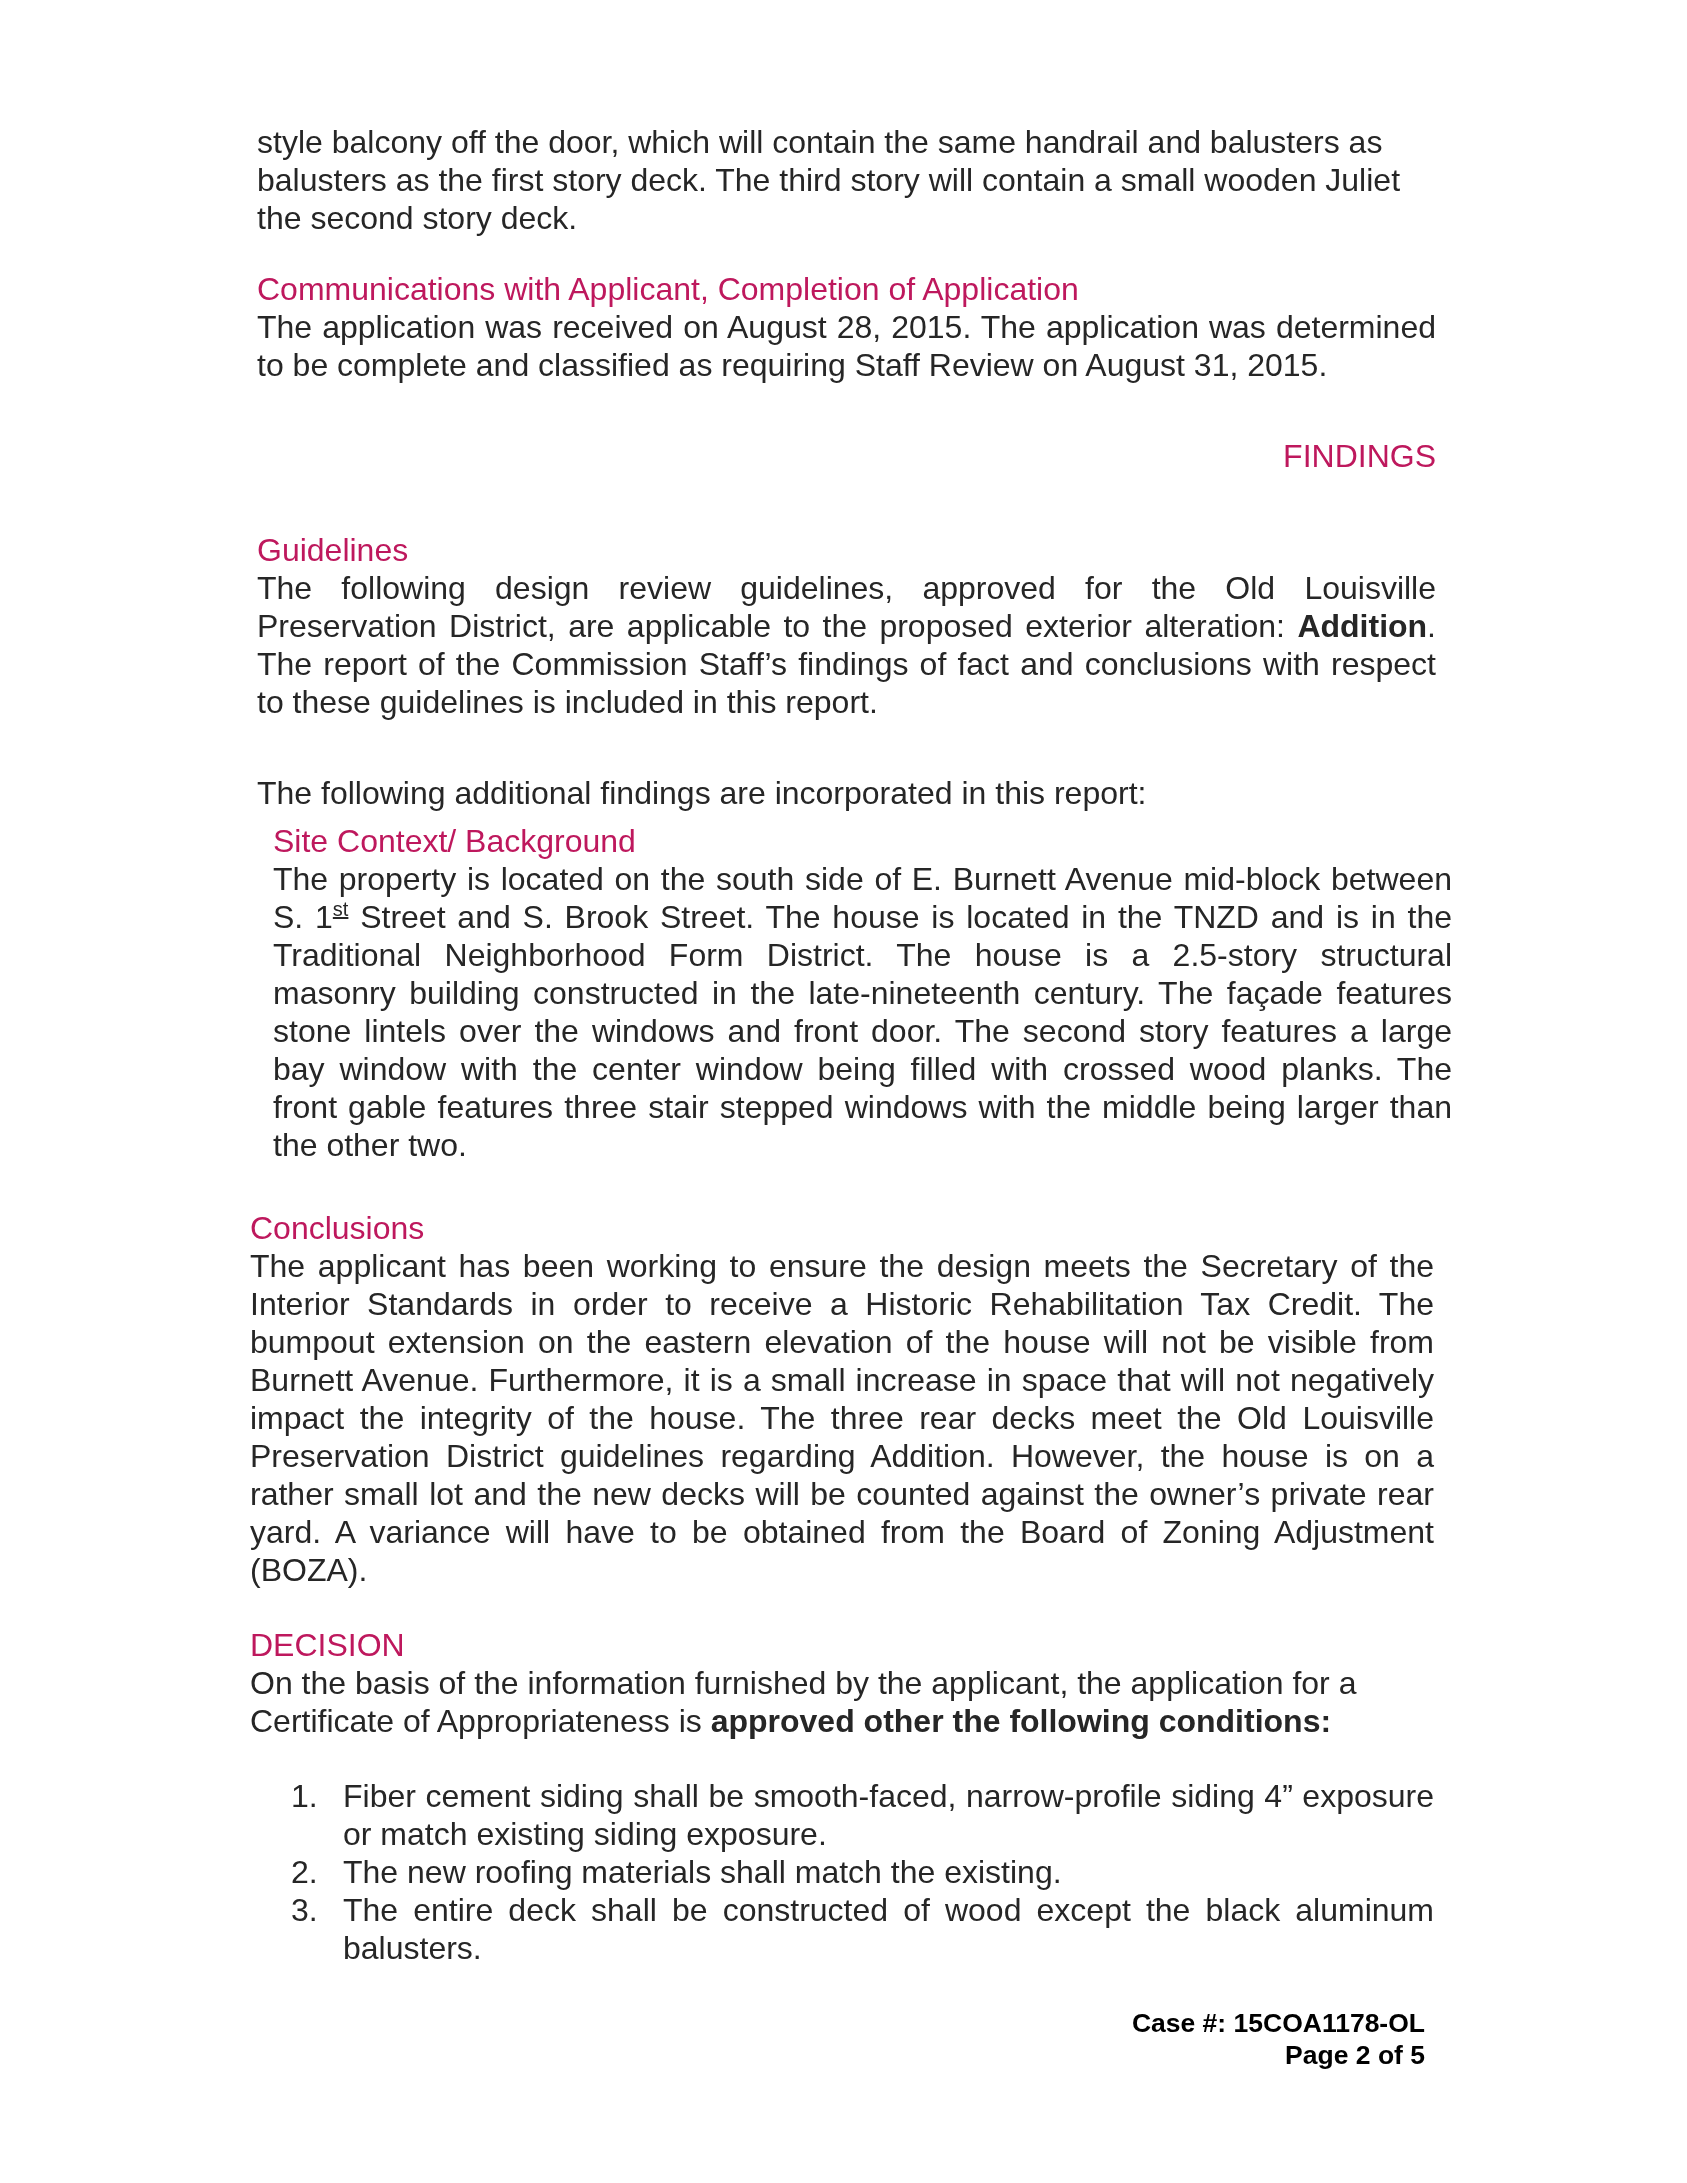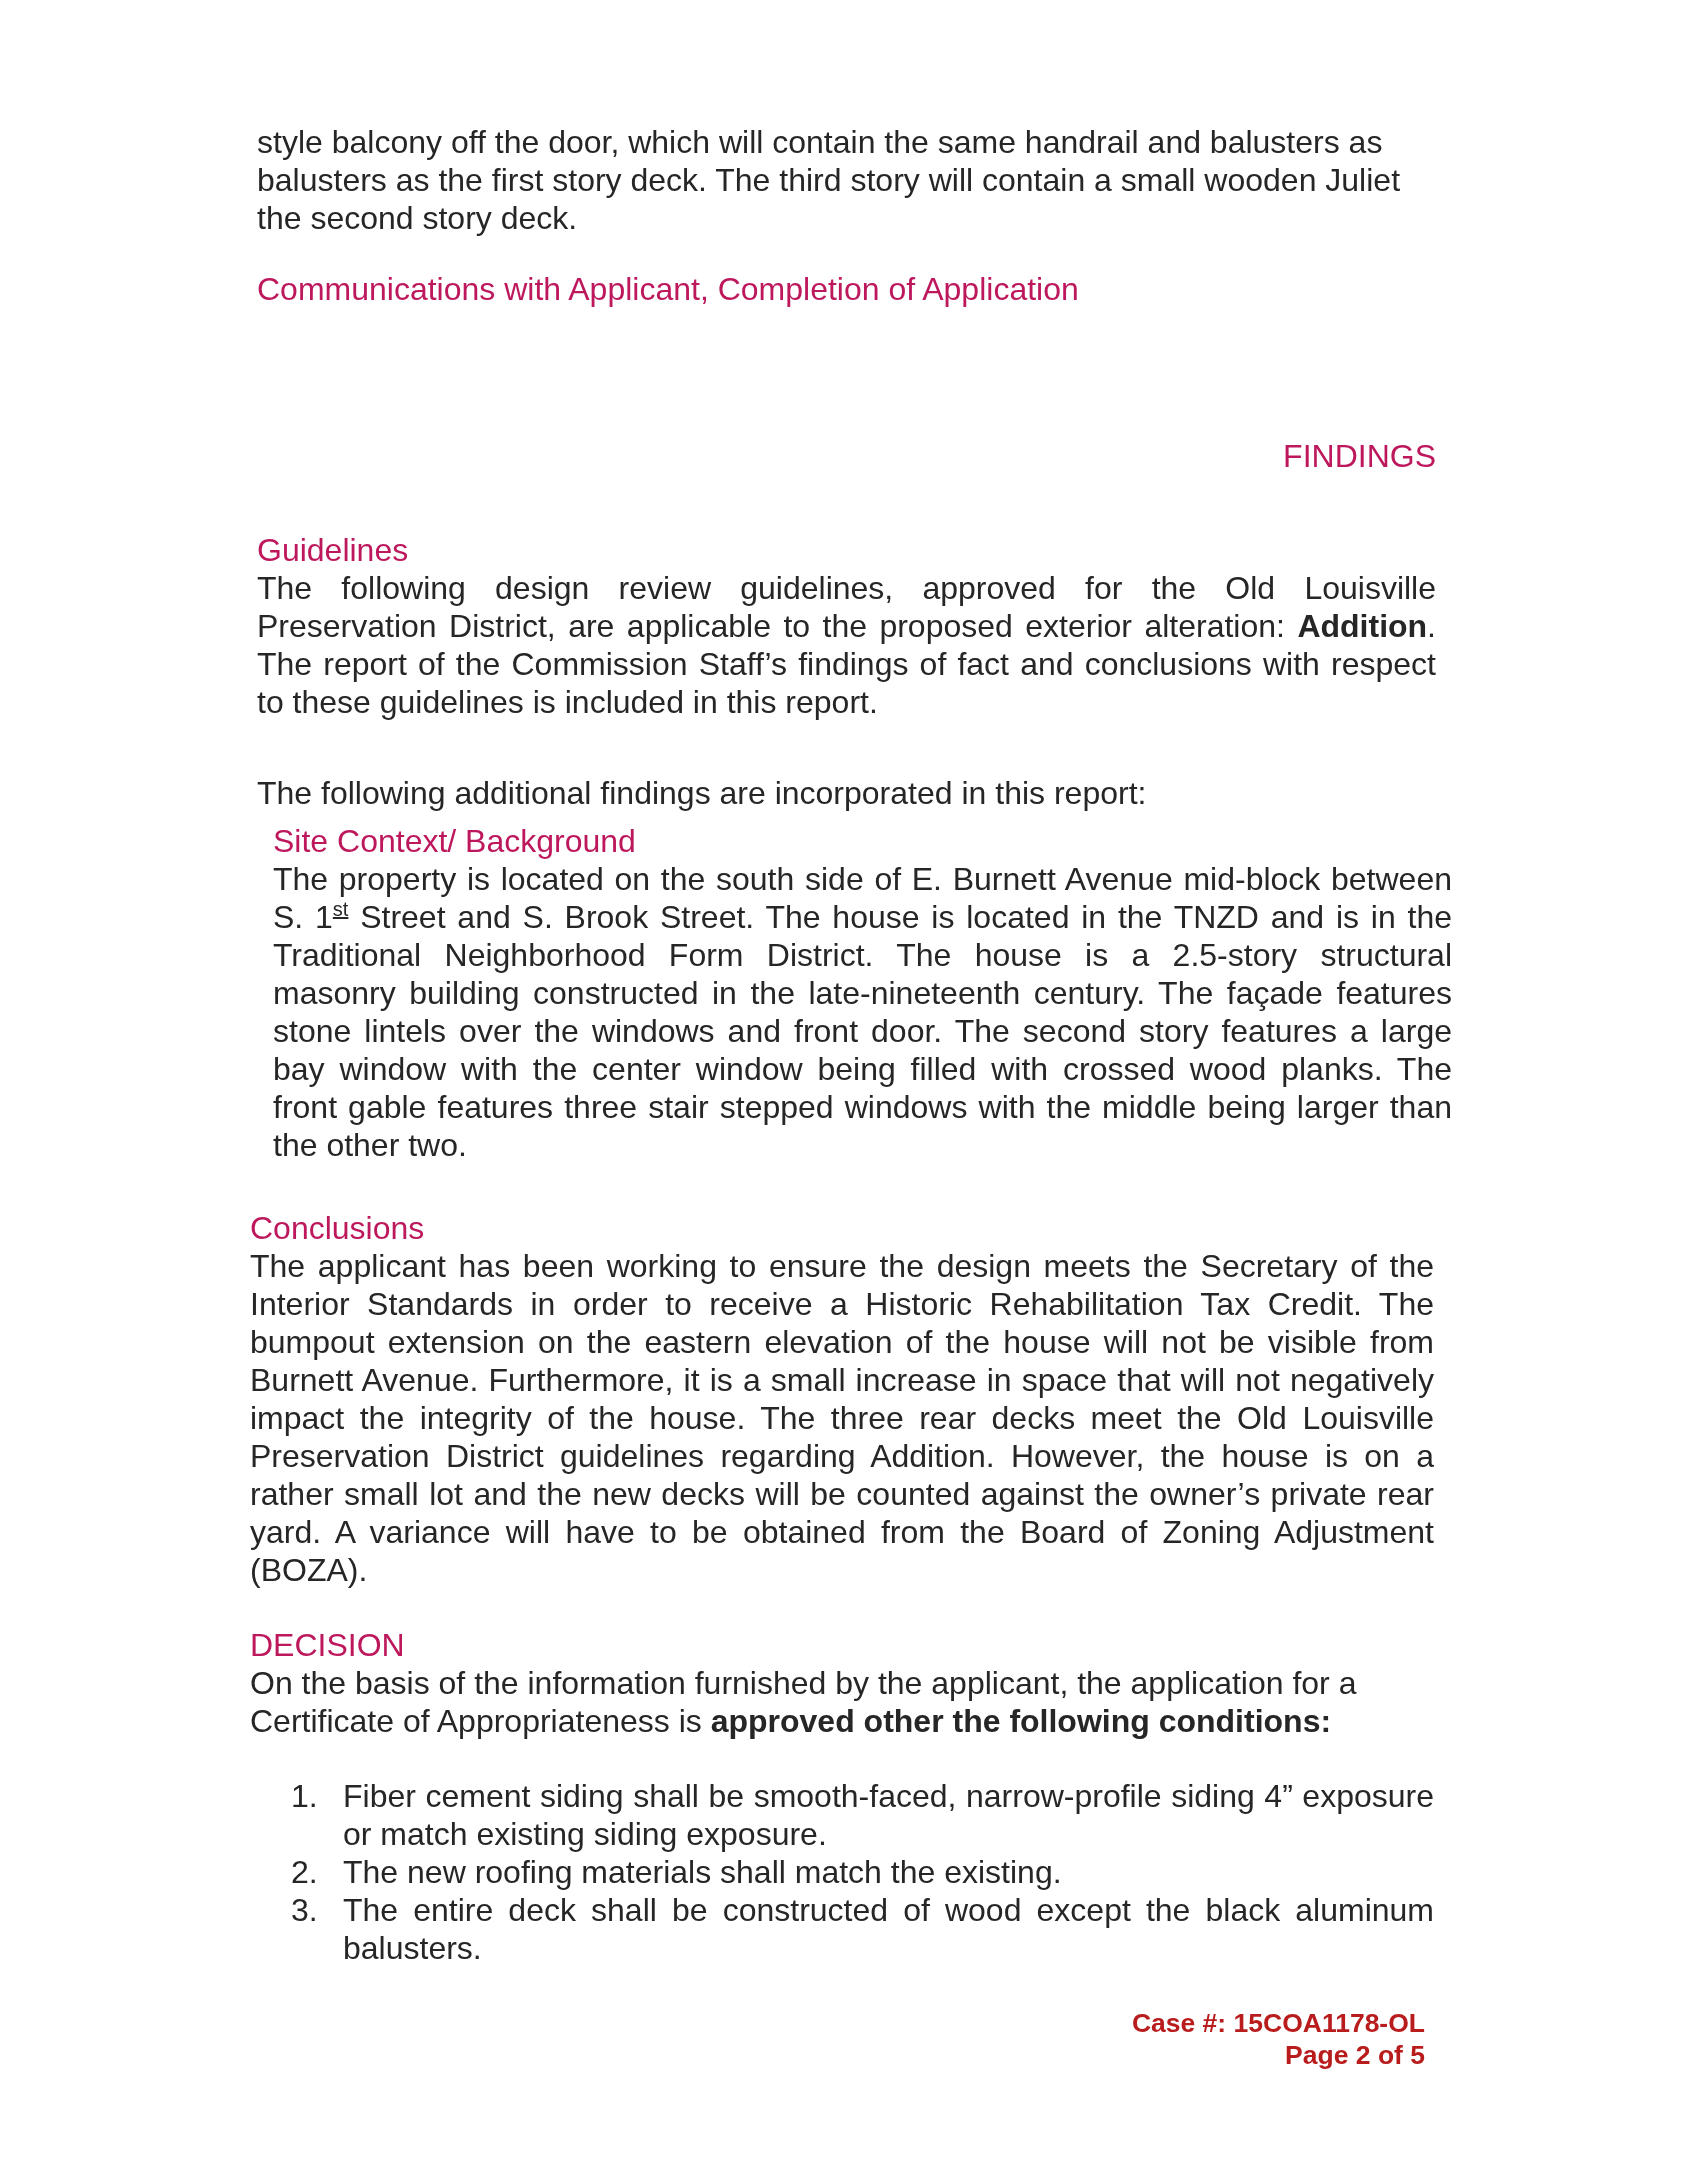--- a/index.html
+++ b/index.html
@@ -9,33 +9,34 @@
   }
   .blk { position: absolute; left: 257px; width: 1179px; font-size: 32px; line-height: 38px; }
   .blk.l2 { left: 250px; width: 1184px; }
   .just { text-align: justify; }
   .head { font-weight: normal; color: #be185d; }
   .bold { font-weight: bold; }
   sup { font-size: 20px; line-height: 0; vertical-align: 12px; text-decoration: underline; }
   ol { margin: 0; padding: 0; list-style: none; }
   ol li { position: relative; padding-left: 93px; text-align: justify; }
   ol li .num { position: absolute; left: 41px; top: 0; }
-  .footer { position: absolute; right: 262px; text-align: right; font-weight: bold; font-size: 26.5px; line-height: 32px; color: #b91c1c; }
+  .footer { position: absolute; right: 262px; text-align: right; font-weight: bold; font-size: 26.5px; line-height: 32px; color: #000000; }
 </style>
 </head>
 <body>
 
 <div class="blk" style="top:123px;">
   <div>style balcony off the door, which will contain the same handrail and balusters as</div>
   <div>balusters as the first story deck. The third story will contain a small wooden Juliet</div>
   <div>the second story deck.</div>
 </div>
 
 <div class="blk" style="top:270px;">
   <div class="head">Communications with Applicant, Completion of Application</div>
+  <div class="just">The application was received on August 28, 2015. The application was determined to be complete and classified as requiring Staff Review on August 31, 2015.</div>
 </div>
 
 <div class="blk" style="top:437px;text-align:right;">
   <div class="head">FINDINGS</div>
 </div>
 
 <div class="blk" style="top:531px;">
   <div class="head">Guidelines</div>
   <div class="just"><span>The following design review guidelines, approved for the Old Louisville Preservation District, are applicable to the proposed exterior alteration: </span><span class="bold">Addition</span><span>. The report of the Commission Staff’s findings of fact and conclusions with respect to these guidelines is included in this report.</span></div>
 </div>

